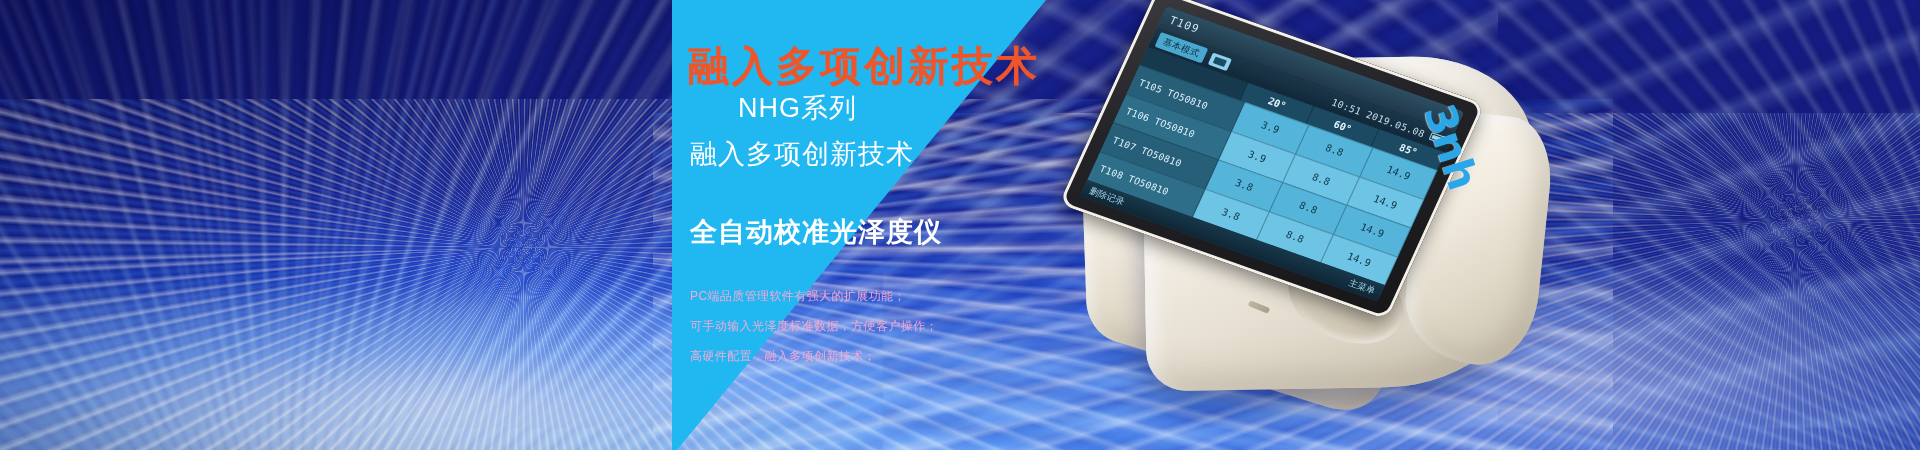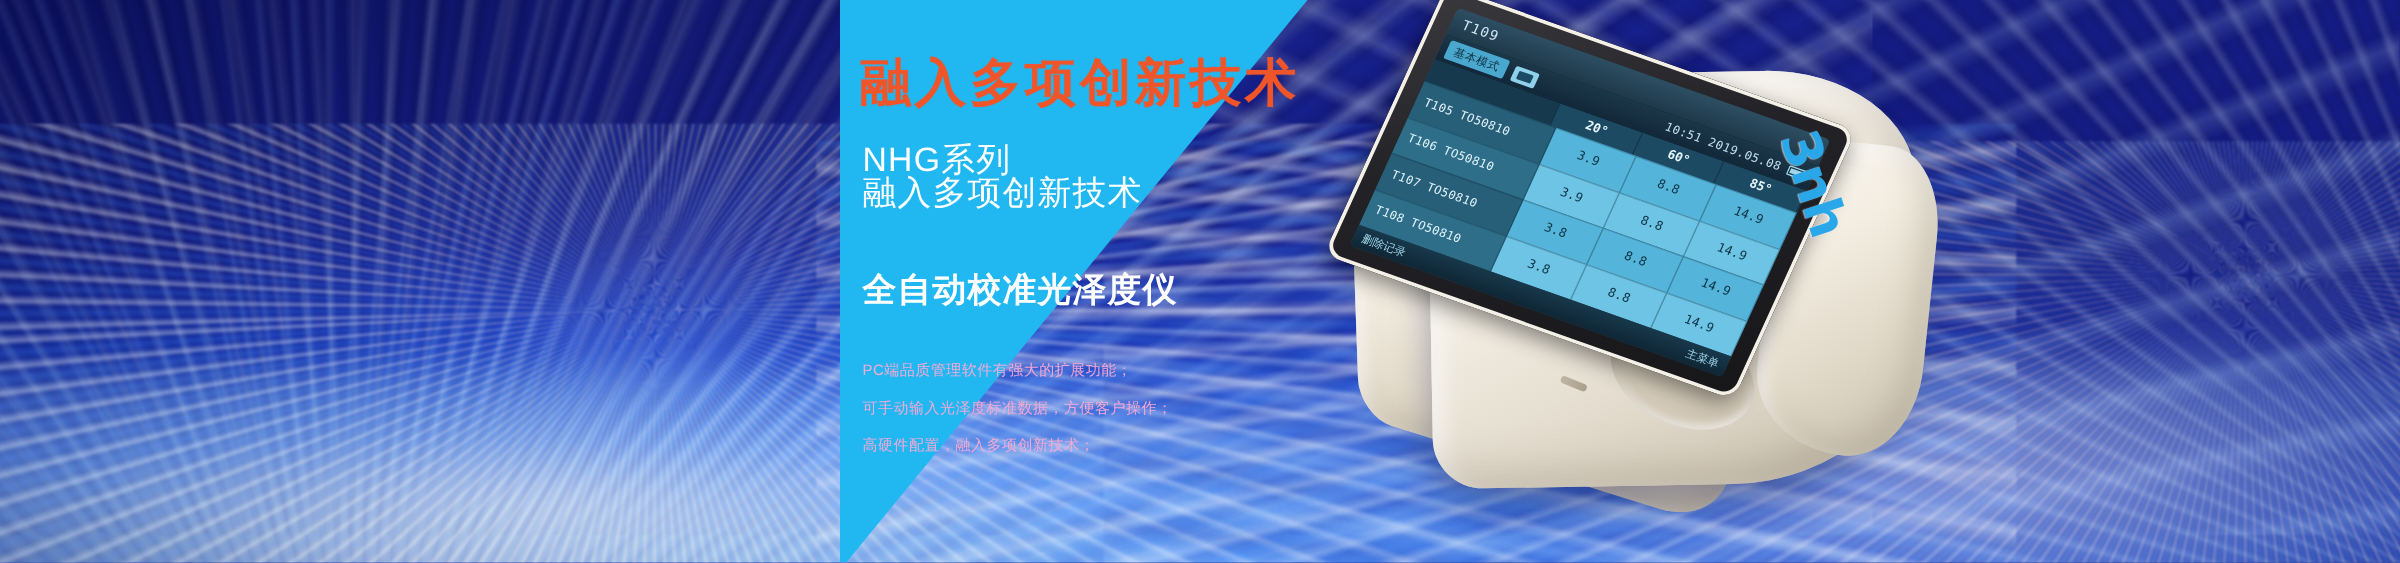--- a/index.html
+++ b/index.html
@@ -94,21 +94,21 @@
   .headline {
     position:absolute; left:0; top:44px;
     font-size:41px; font-weight:bold; letter-spacing:3px;
     color:#f0552a; white-space:nowrap; line-height:1.1;
     text-shadow:0 0 1px rgba(240,85,42,.55);
   }
   .subline {
     position:absolute; left:2px; font-size:27px; color:#ffffff;
     white-space:nowrap; letter-spacing:1px; font-weight:400;
   }
-  .sub-1 { top:110px;  }
+  .sub-1 { top:90px;margin-left:48px;  }
   .sub-2 { top:136px; }
   .sub-3 { top:175px; }
   .sub-4 { top:214px;font-weight:bold; }
 
   .desc {
     position:absolute; left:2px; font-size:12px; color:#f9a8d4;
     white-space:nowrap; letter-spacing:.4px; opacity:.98;
   }
   .desc-1 { top:288px; }
   .desc-2 { top:318px; }

